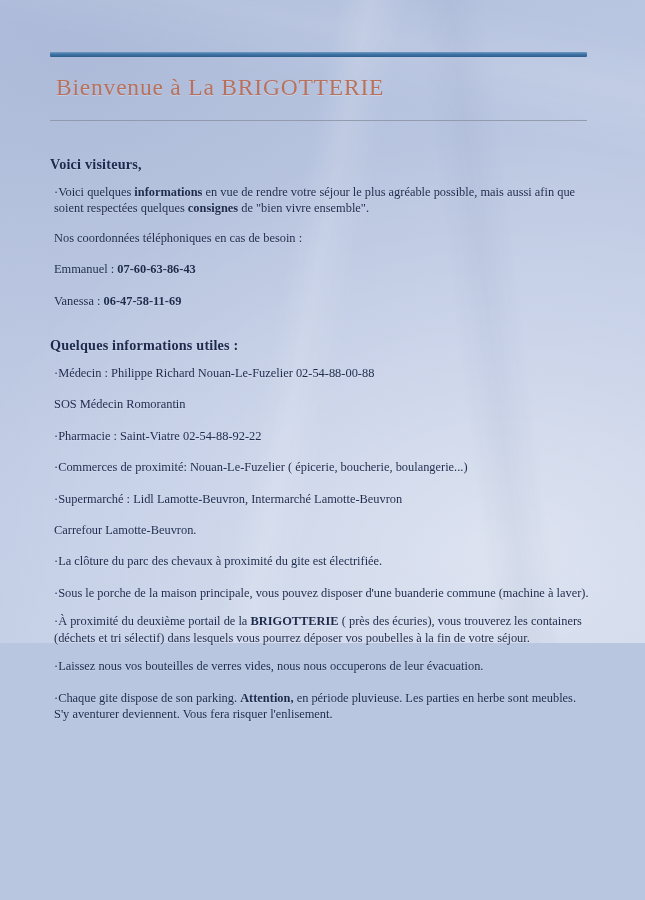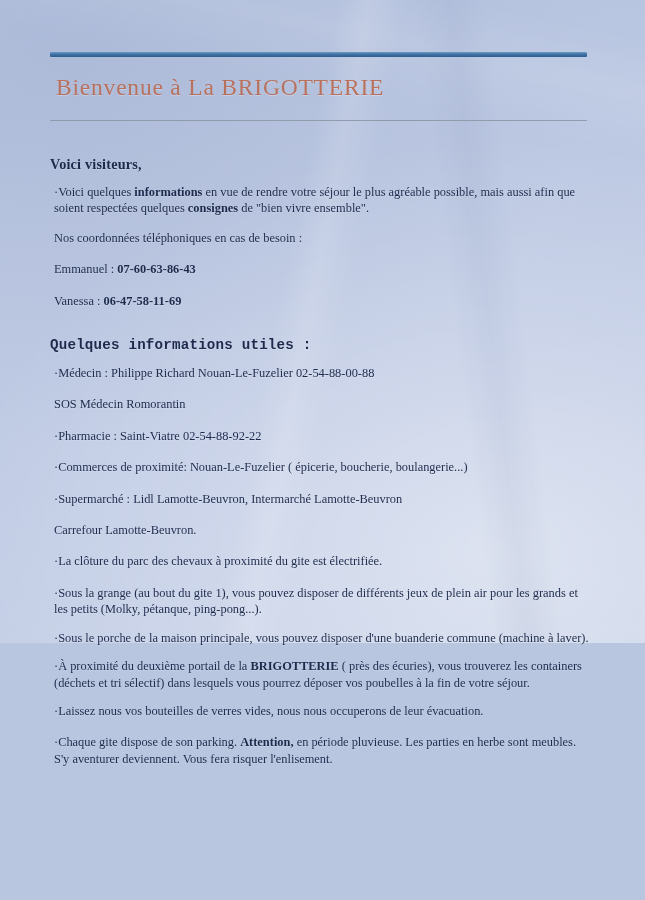--- a/index.html
+++ b/index.html
@@ -91,21 +91,20 @@
 
   .h-sub {
     margin: 0 0 11px 0;
     font-size: 14.2px;
     font-weight: bold;
     letter-spacing: .2px;
     line-height: 18px;
   }
   .h-sub.spaced {
     margin-top: 27px;
-    font-family: Liberation Mono, monospace;
   }
 
   p.para {
     margin: 0 0 13px 4px;
   }
   p.para.tight {
     margin-bottom: 12px;
   }
   p.para.gap {
     margin-bottom: 15px;
@@ -149,21 +148,20 @@
       <p class="para gap">·Pharmacie :  Saint-Viatre 02-54-88-92-22</p>
 
       <p class="para gap">·Commerces de proximité: Nouan-Le-Fuzelier ( épicerie, boucherie, boulangerie...)</p>
 
       <p class="para gap">·Supermarché : Lidl Lamotte-Beuvron, Intermarché Lamotte-Beuvron</p>
 
       <p class="para gap">Carrefour Lamotte-Beuvron.</p>
 
       <p class="para gap">·La clôture du parc des chevaux à proximité du gite est électrifiée.</p>
 
-      <p class="para tight">·Sous la grange (au bout du gite 1), vous pouvez disposer de différents jeux de plein air pour les grands et les petits (Molky, pétanque, ping-pong...).</p>
 
       <p class="para tight">·Sous le porche de la maison principale, vous pouvez disposer d'une buanderie commune (machine à laver).</p>
 
       <p class="para tight"><span>·À proximité du deuxième portail de la </span><b>BRIGOTTERIE</b><span> ( près des écuries), vous trouverez les containers (déchets et tri sélectif) dans lesquels vous pourrez déposer vos poubelles à la fin de votre séjour.</span></p>
 
       <p class="para gap">·Laissez nous vos bouteilles de verres vides, nous nous occuperons de leur évacuation.</p>
 
       <p class="para"><span>·Chaque gite dispose de son parking. </span><b>Attention,</b><span> en période pluvieuse. Les parties en herbe sont meubles. S'y aventurer deviennent. Vous fera risquer l'enlisement.</span></p>
 
     </div>

